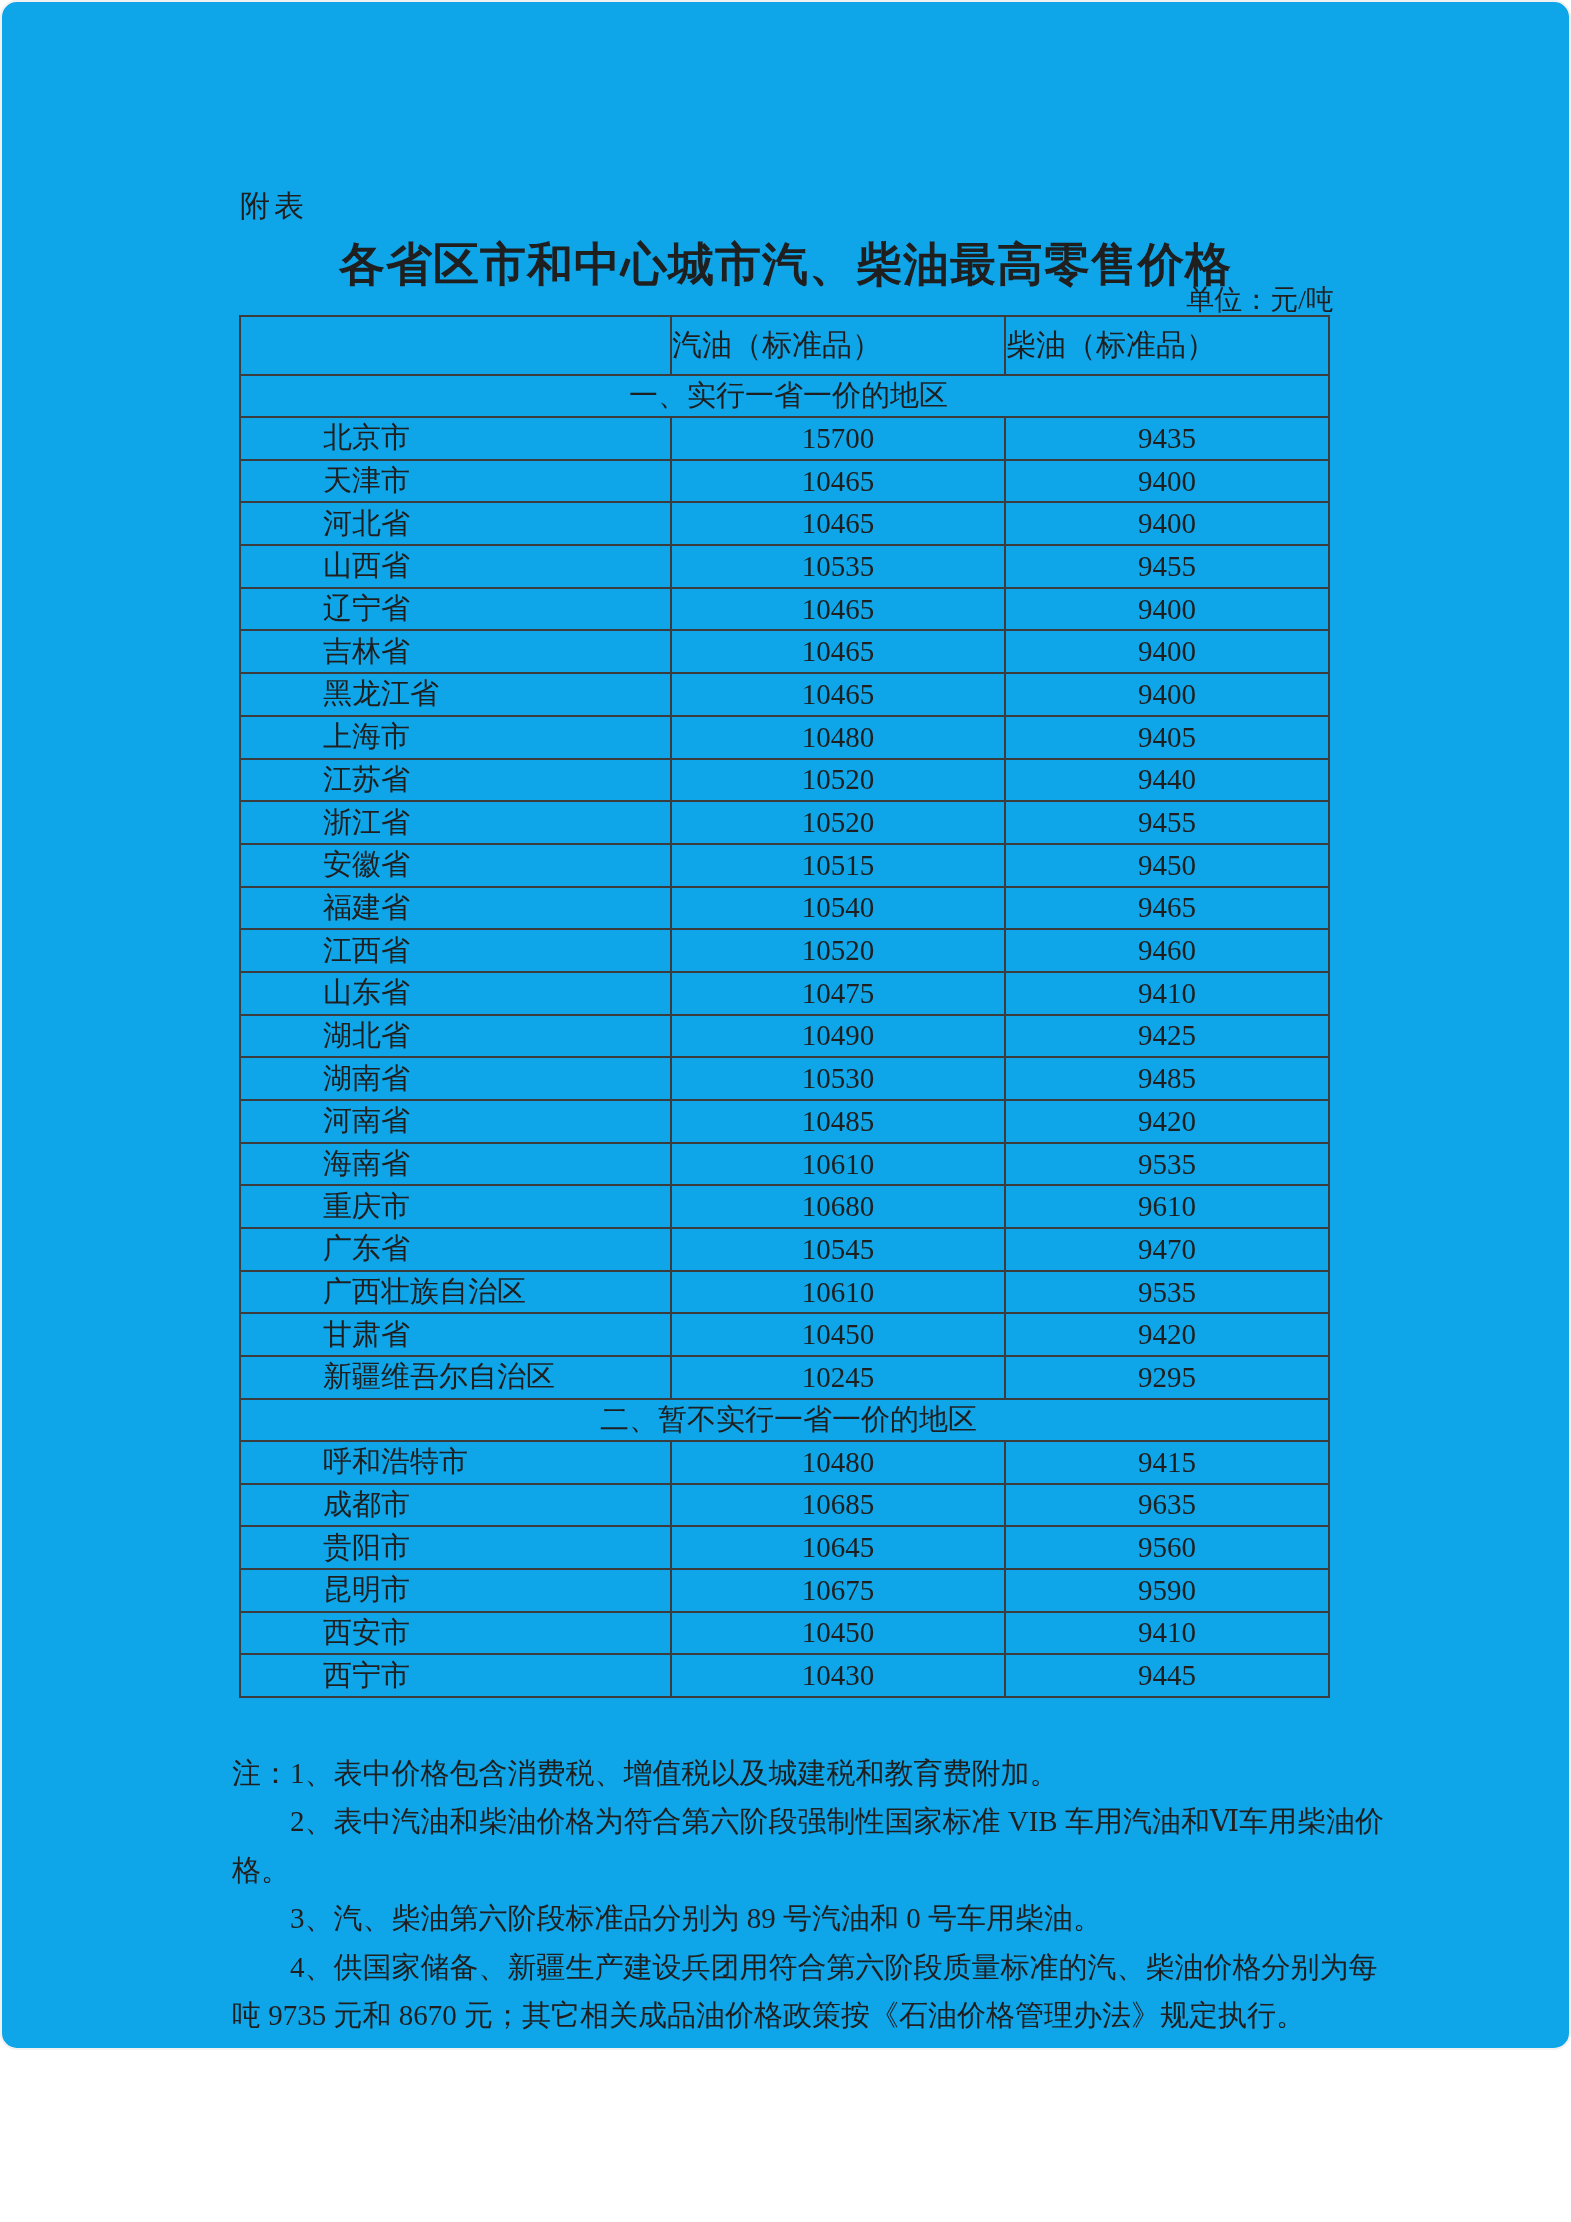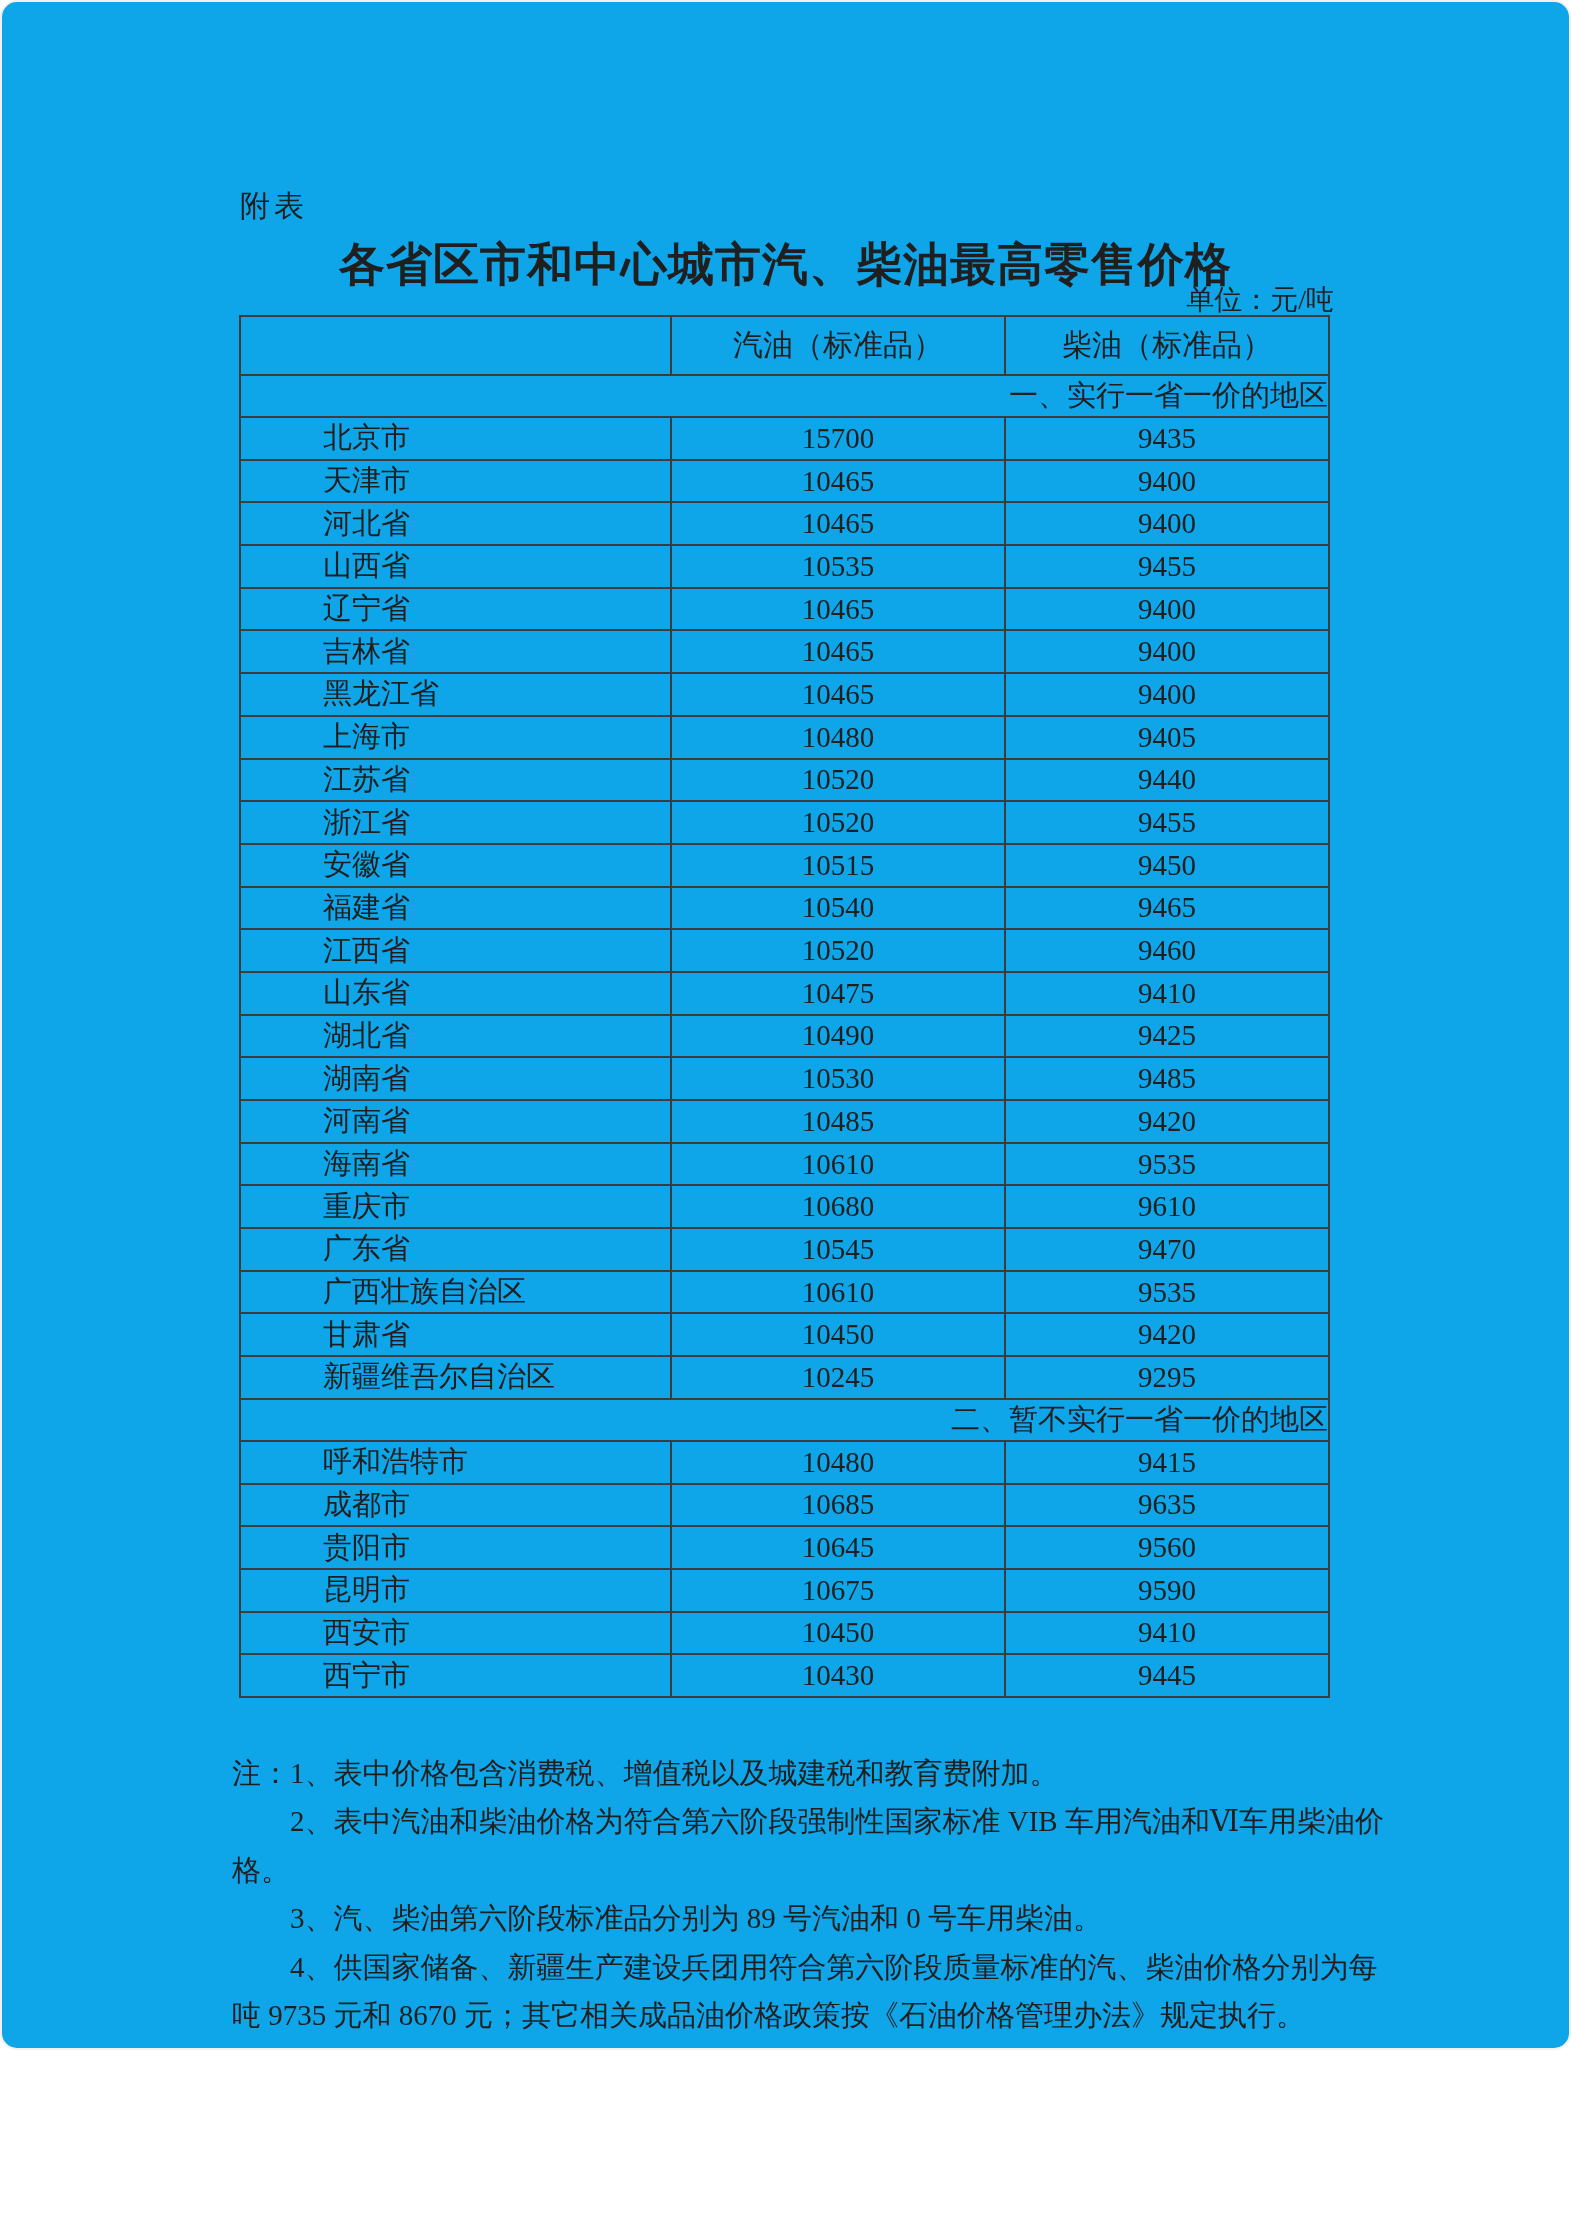--- a/index.html
+++ b/index.html
@@ -42,22 +42,22 @@
   }
   .price-table col.c-region { width: 431px; }
   .price-table col.c-gas    { width: 334px; }
   .price-table col.c-diesel { width: 324px; }
   .price-table td {
     border: 2px solid #3c3c3c;
     vertical-align: middle;
     font-size: 29px;
     overflow: hidden; white-space: nowrap;
   }
-  .price-table tr.head-row td { height: 59px; text-align: center; font-size: 30px; }
-  .price-table td.section-cell { height: 40px; padding-left: 8px; text-align: right; }
+  .price-table tr.head-row td { height: 59px; text-align: left; font-size: 30px; }
+  .price-table td.section-cell { height: 40px; padding-left: 8px; text-align: center; }
   .price-table tr.data-row td { height: 42.7px; }
   .price-table td.region-cell { padding-left: 82px; text-align: left; }
   .price-table td.price-cell  { text-align: center; }
   .notes {
     position: absolute; left: 230px; top: 1747px; width: 1190px;
     font-size: 29px; line-height: 48.4px;
   }
   .note-line { white-space: nowrap; }
   .note-line.indent { padding-left: 58px; }
 </style>

